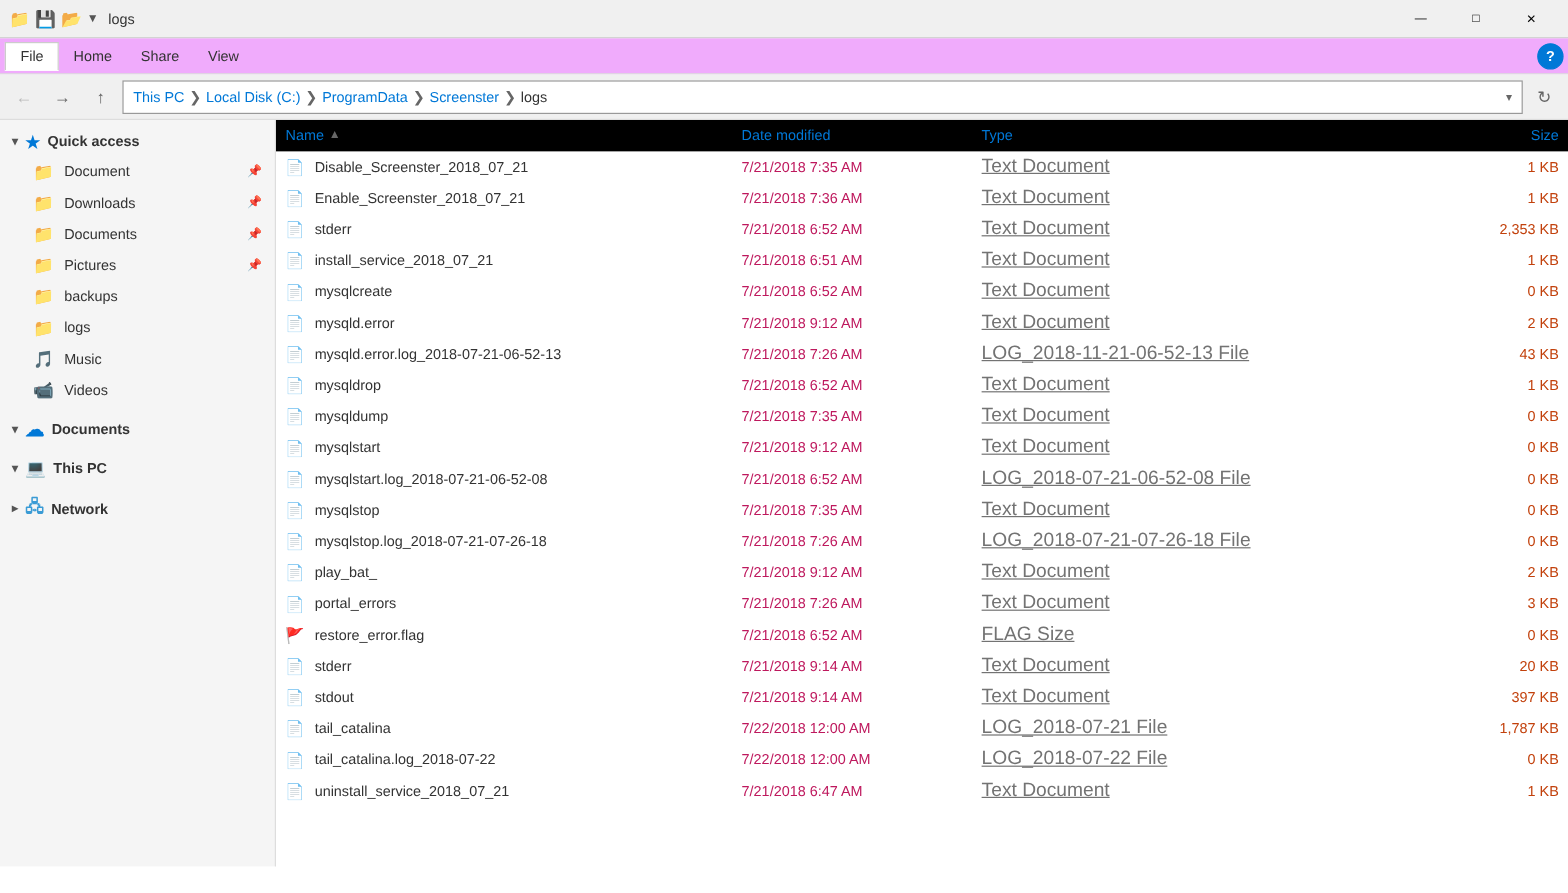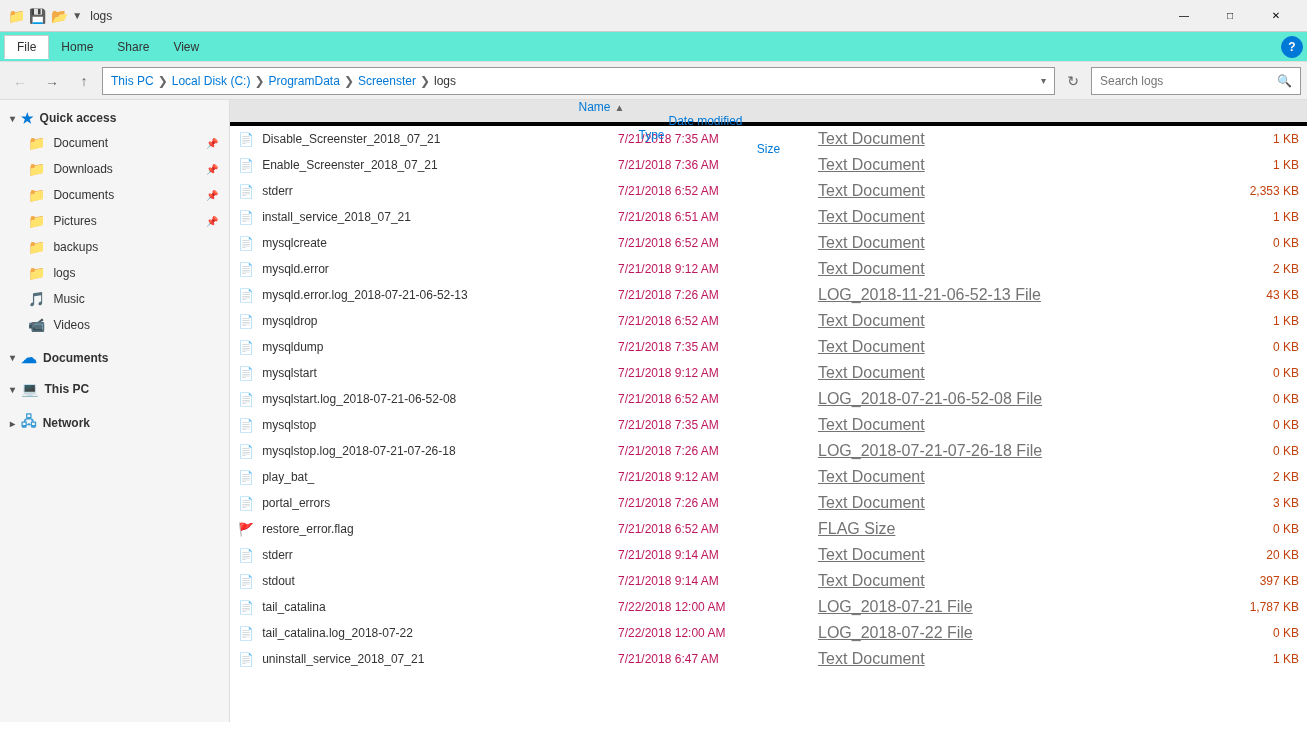--- a/index.html
+++ b/index.html
@@ -18,21 +18,21 @@
     .title-text { margin-left: 8px; font-size: 12px; color: #333; flex: 1; }
     .window-controls { display: flex; gap: 0; margin-left: auto; }
     .win-btn {
       width: 46px; height: 32px; border: none; background: transparent;
       font-size: 10px; cursor: pointer; display: flex; align-items: center; justify-content: center;
     }
 
     
     .menu-bar {
       height: 30px;
-      background: #5eead4;
+      background: #f0abfc;
       display: flex;
       align-items: center;
       border-bottom: 1px solid #ddd;
       padding: 0 4px;
     }
     .menu-tab {
       padding: 4px 12px;
       font-size: 12px;
       cursor: pointer;
       border: none;
@@ -153,28 +153,27 @@
     .folder-icon { font-size: 14px; }
     .folder-yellow { color: #e6b800; }
 
     
     .file-area { flex: 1; overflow-y: auto; }
 
     
     .col-headers {
       display: flex;
       height: 26px;
-      background: #e5e5e5;
-      border-bottom: 4px solid #000000;
+      background: #000000;
+      border-bottom: 1px solid #000000;
       align-items: center;
       padding: 0 8px;
       position: sticky;
       top: 0;
       z-index: 10;
-      flex-direction: column;
     }
     .col-sort-arrow { font-size: 10px; margin-left: 4px; color: #666; }
     .col-name { width: 380px; font-size: 12px; color: #0078d7; cursor: pointer; display: flex; align-items: center; }
     .col-date { width: 200px; font-size: 12px; color: #0078d7; cursor: pointer; }
     .col-type { width: 260px; font-size: 12px; color: #0078d7; cursor: pointer; }
     .col-size { flex: 1; font-size: 12px; color: #0078d7; cursor: pointer; text-align: right; }
 
     
     .file-row {
       display: flex;
@@ -245,24 +244,20 @@
     <span class="address-crumb">Local Disk (C:)</span>
     <span class="address-sep">❯</span>
     <span class="address-crumb">ProgramData</span>
     <span class="address-sep">❯</span>
     <span class="address-crumb">Screenster</span>
     <span class="address-sep">❯</span>
     <span class="address-current">logs</span>
     <span class="address-dropdown">▾</span>
   </div>
   <button class="refresh-btn">↻</button>
-  <div class="search-box">
-    <input class="search-input" type="text" placeholder="Search logs" style="">
-    <span class="search-icon">🔍</span>
-  </div>
 </div>
 
 <div class="main-layout">
 
   <div class="sidebar">
 
     <div class="sidebar-section-header">
       <span style="font-size:10px;color:#555;">▾</span>
       <span style="color:#0078d7;font-size:14px;">★</span>
       <span>Quick access</span>

